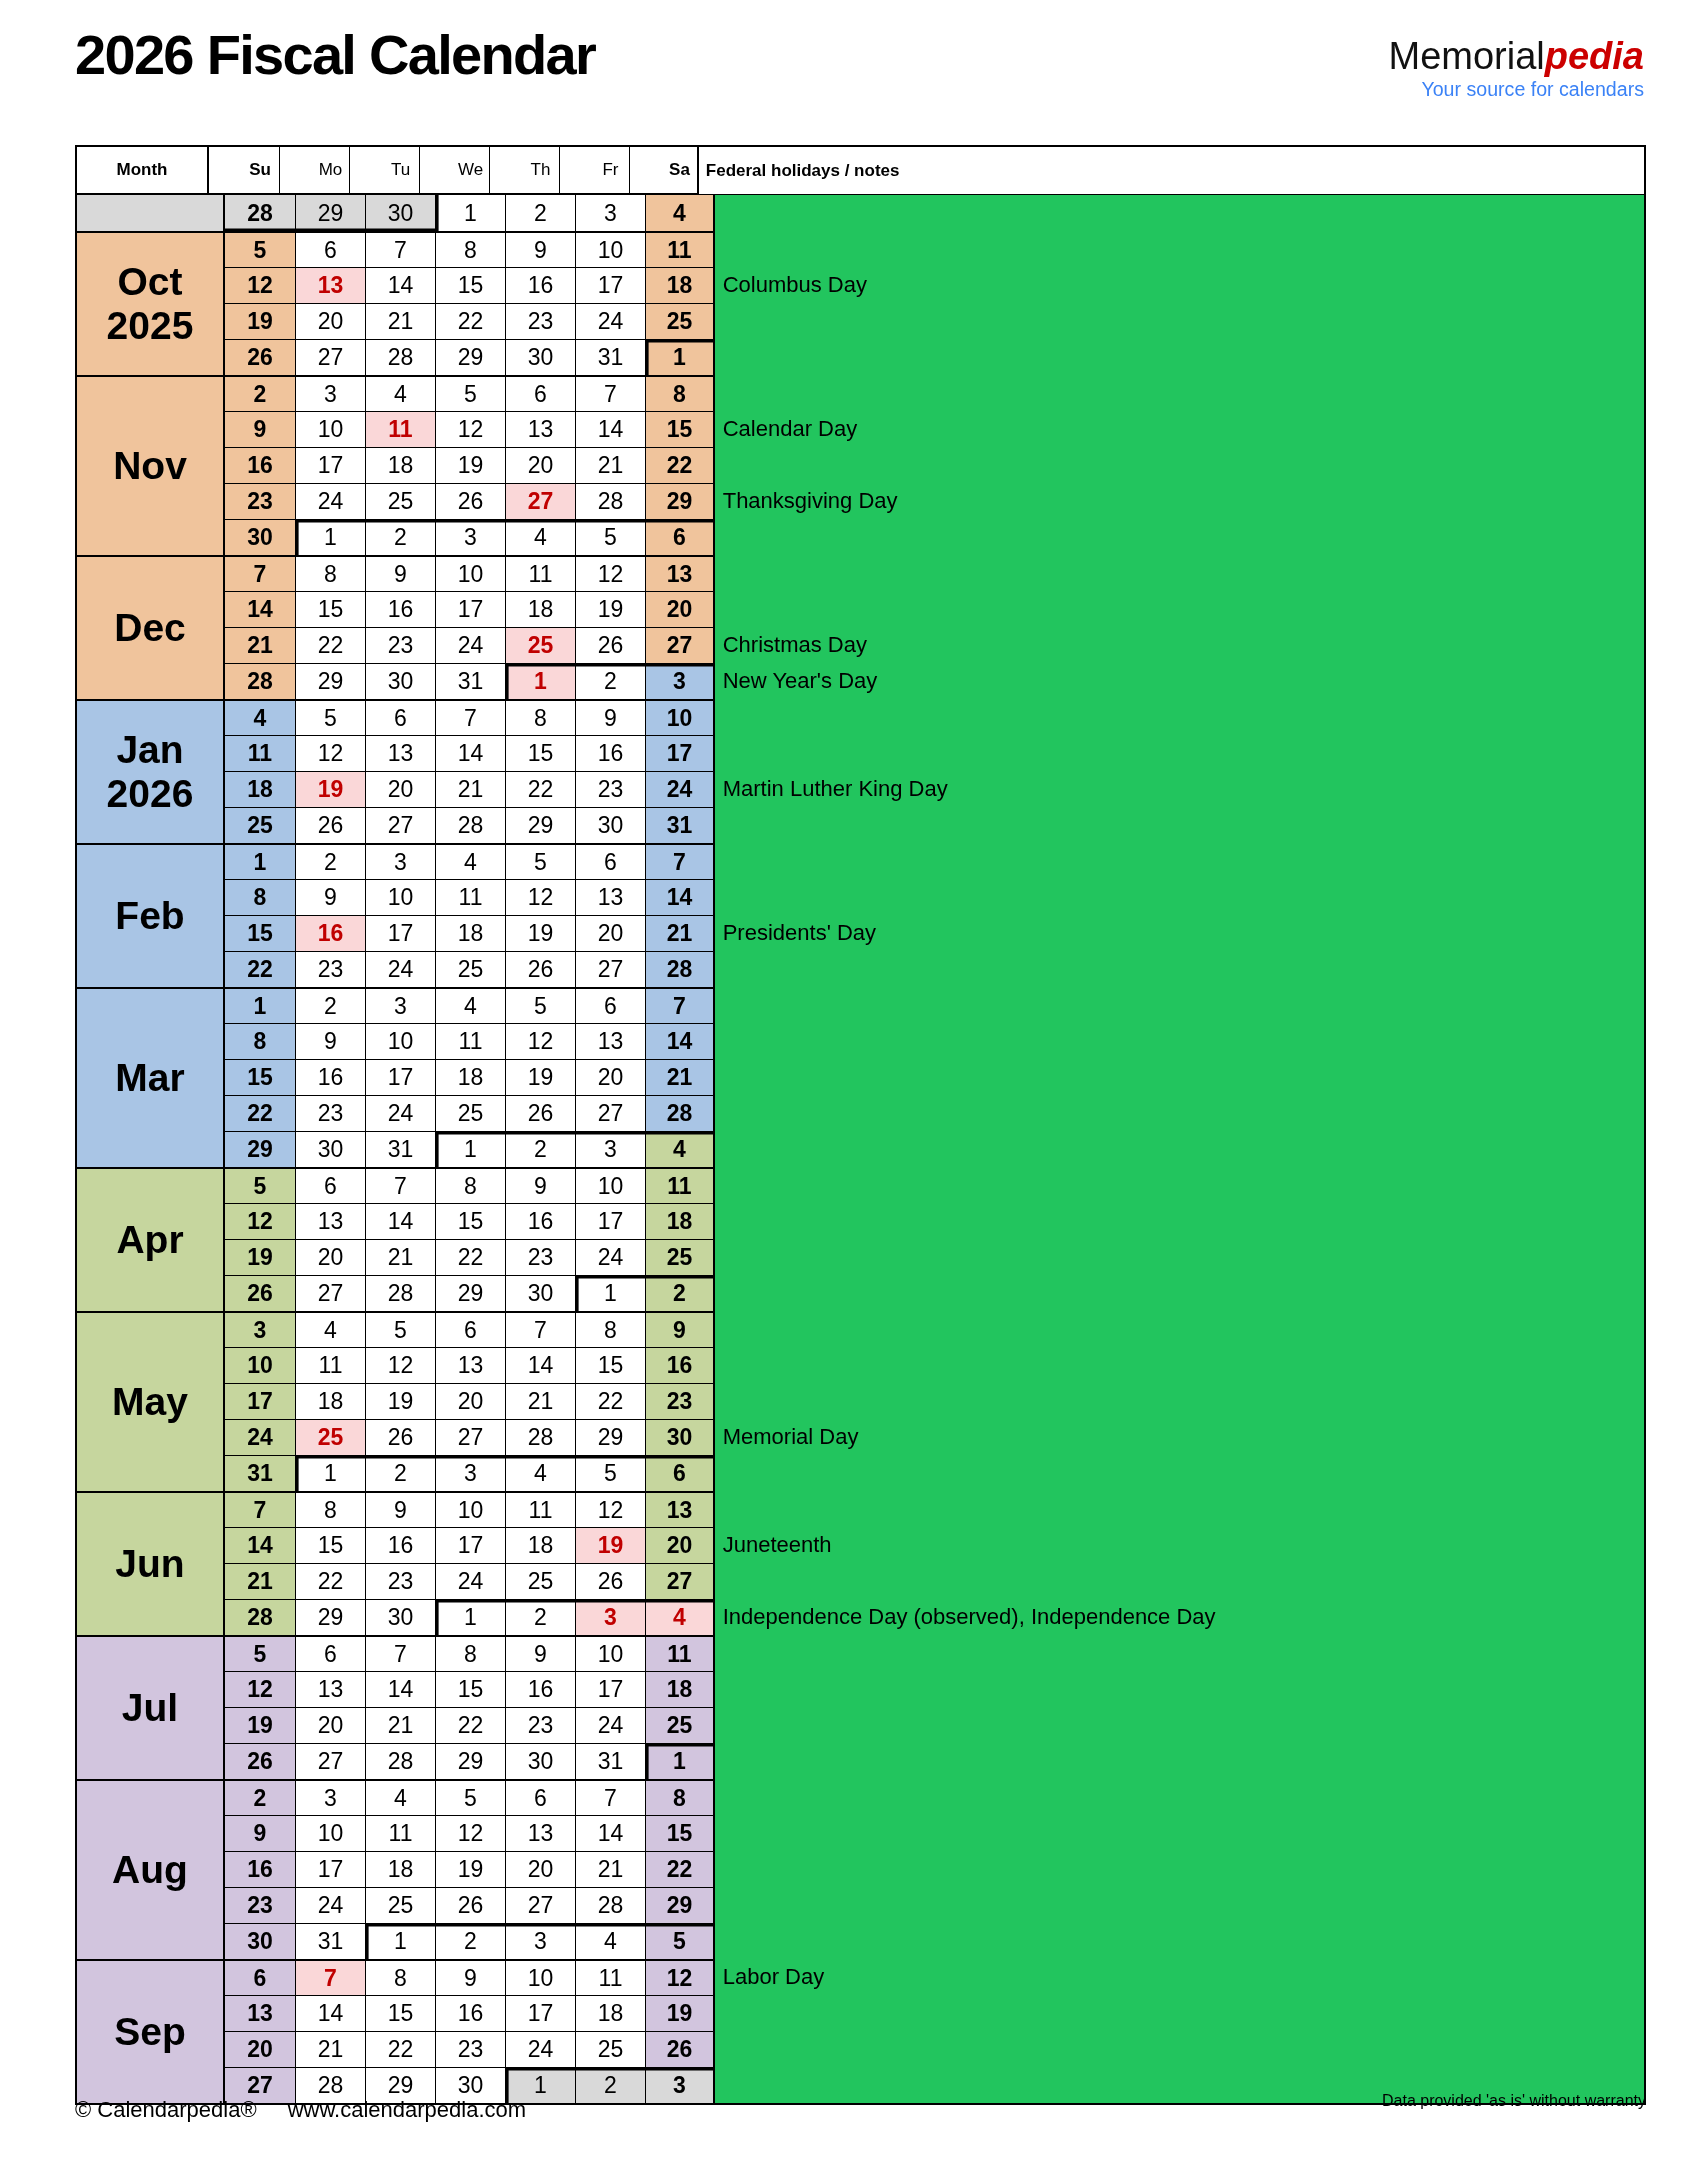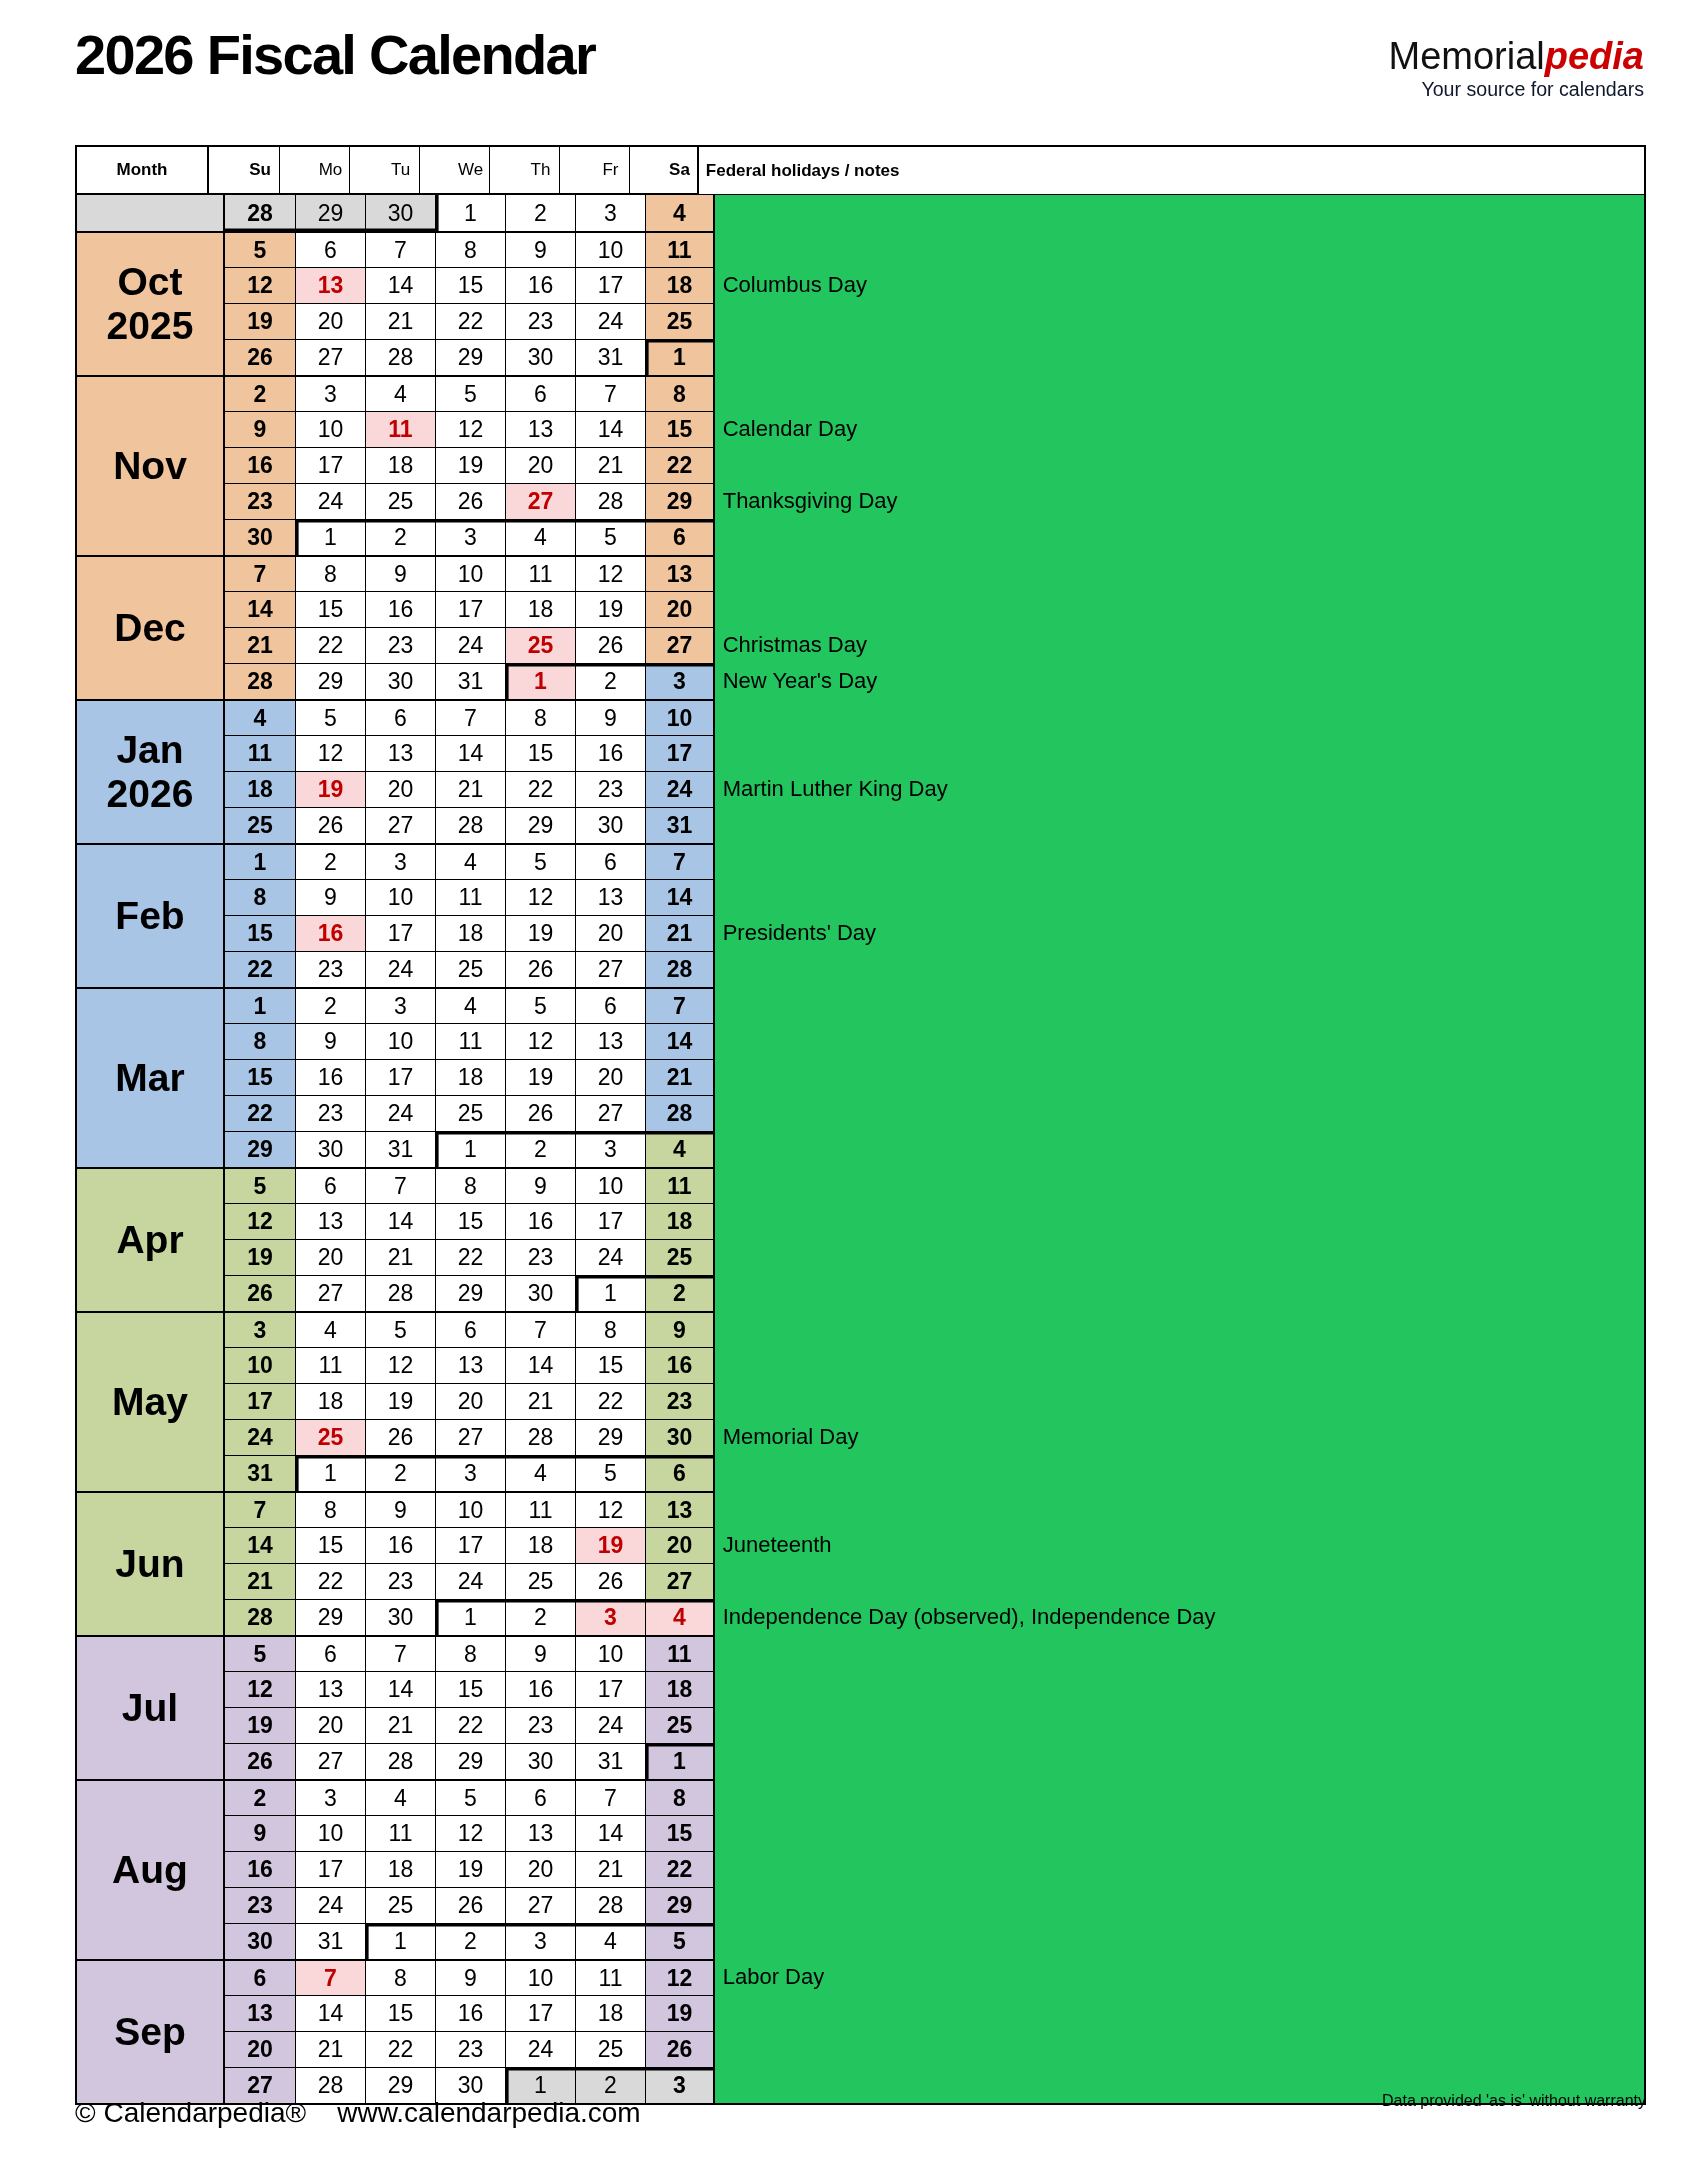--- a/index.html
+++ b/index.html
@@ -8,21 +8,21 @@
     font-family:"Liberation Sans", sans-serif;color:#000;
   }
   
   .title{
     position:absolute;left:75px;top:22px;
     font-size:56px;font-weight:bold;letter-spacing:-1.7px;text-align:center;
   }
   .logo{position:absolute;top:37px;right:44px;text-align:right;line-height:1.05;}
   .logo-main{font-size:38px;color:#111;}
   .logo-main .red{color:var(--logo_red);font-weight:bold;font-style:italic;}
-  .logo-tag{font-size:19.6px;color:#0f172a;margin-top:1.7px;}
+  .logo-tag{font-size:19.6px;color:#3b82f6;margin-top:1.7px;}
 
   
   .cal{
     position:absolute;left:75px;top:145px;width:1571px;
     border:2.6px solid #000;box-sizing:border-box;background:#fff;
   }
   .hrow{display:flex;height:48px;box-sizing:border-box;}
   .hcell{
     display:flex;align-items:center;justify-content:center;
     font-size:17px;box-sizing:border-box;border-bottom:2.6px solid #000;background:#fff;
@@ -59,21 +59,21 @@
   .q3{background:var(--q3);}
   .q4{background:var(--q4);}
   .gray{background:var(--adjacent_gray);}
   .hol{background:var(--holiday_bg);color:var(--holiday_text);font-weight:bold;}
 
   
   .footer{
     position:absolute;left:75px;top:2097px;width:1571px;
     display:flex;justify-content:space-between;align-items:flex-start;
   }
-  .footer-left{font-size:28px;}
+  .footer-left{font-size:22px;}
   .footer-left span{margin-right:31px;}
   .footer-right{font-size:16px;margin-top:-5.1px;}
 </style>
 </head>
 <body>
 
 <div class="title">2026 Fiscal Calendar</div>
 
 <div class="logo">
   <div class="logo-main"><span>Memorial</span><span class="red">pedia</span></div>

